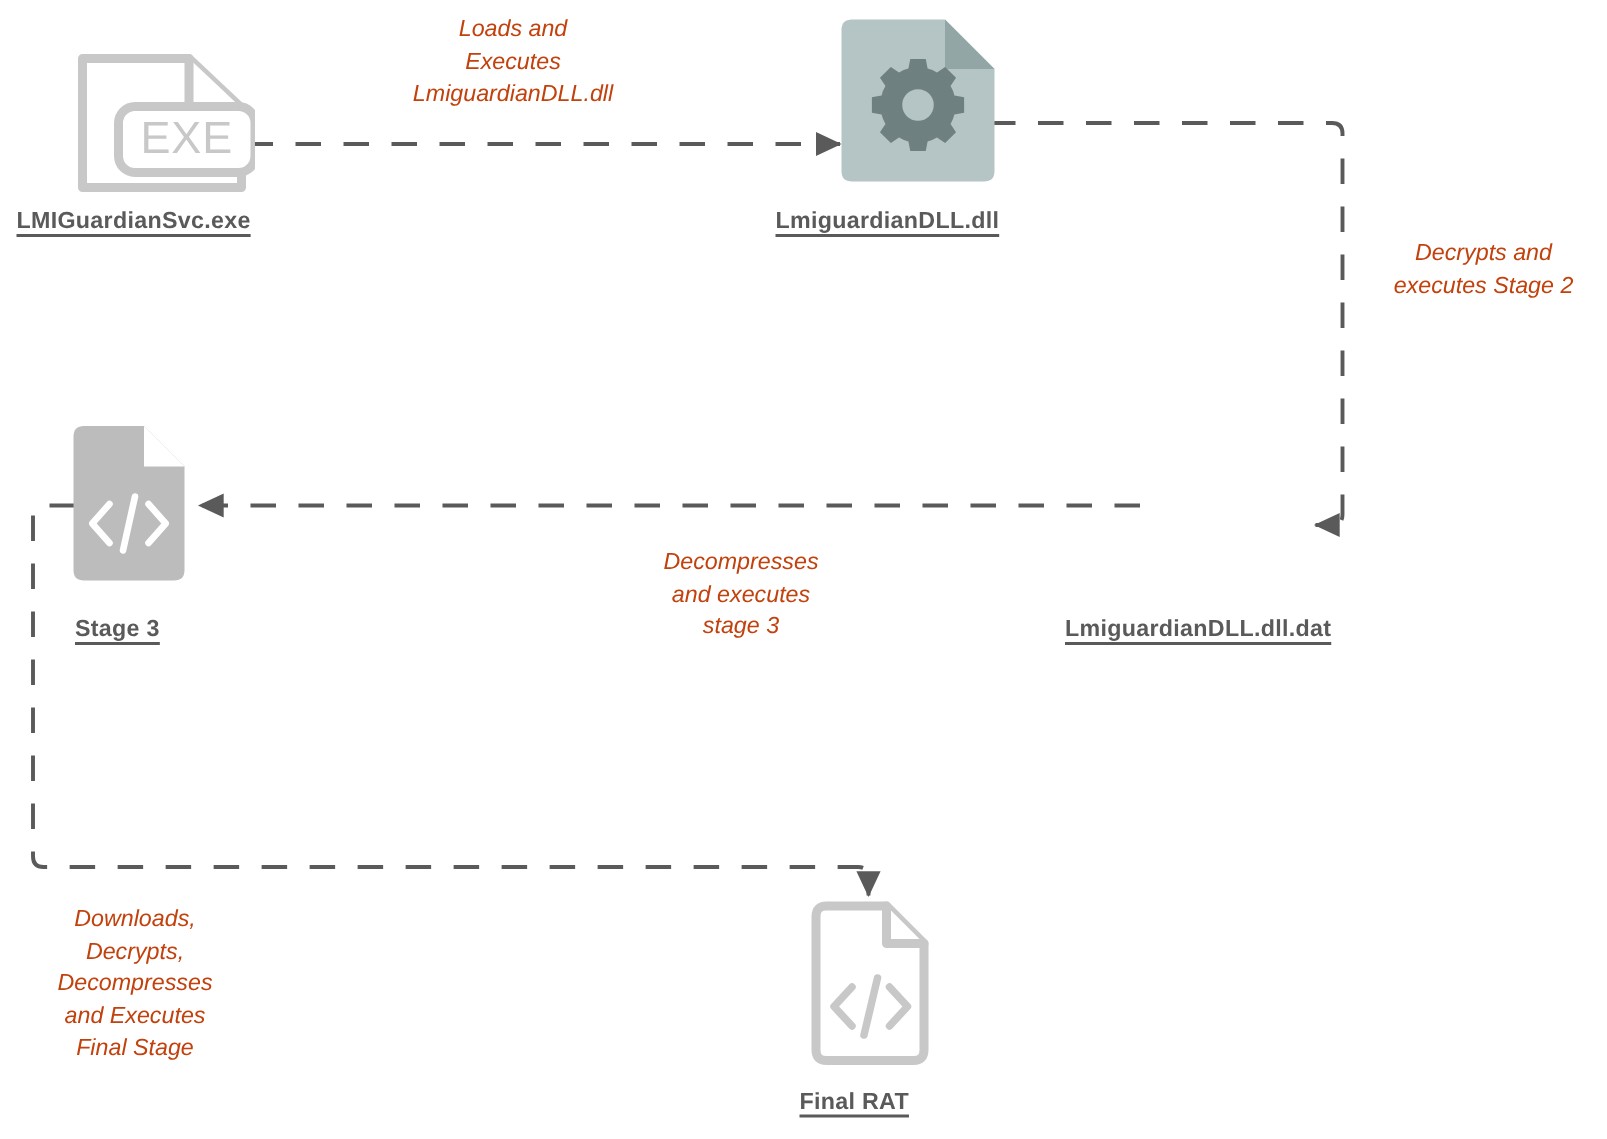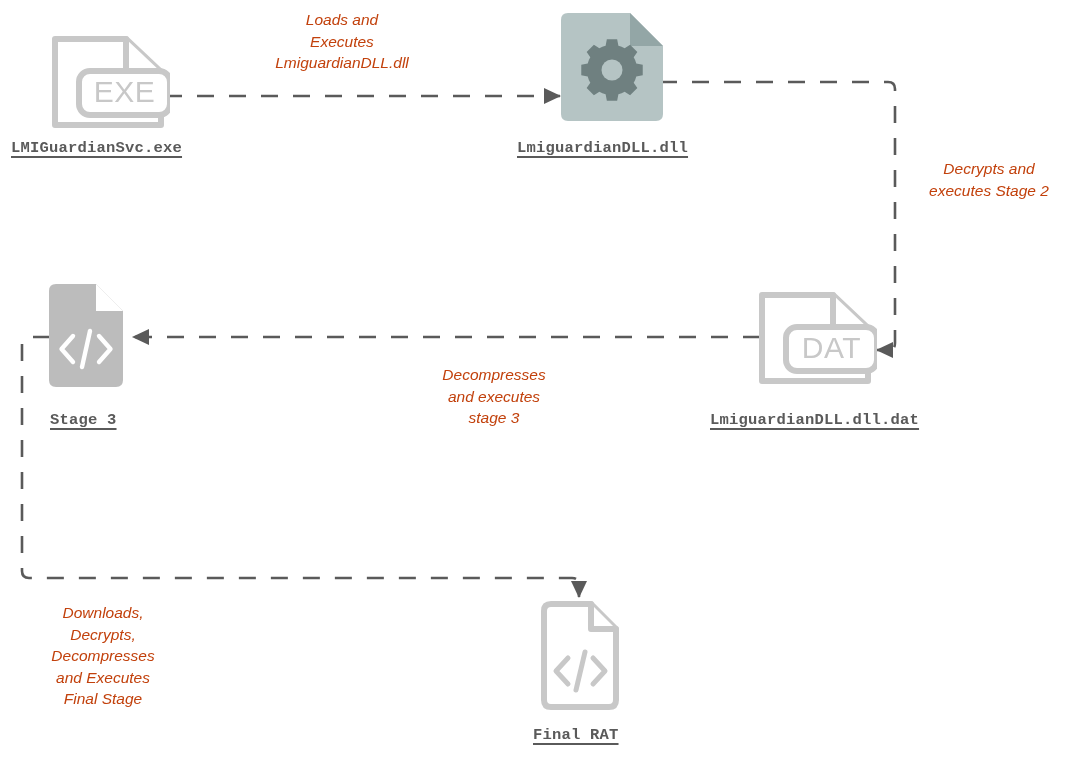--- a/index.html
+++ b/index.html
@@ -20,21 +20,21 @@
   svg.layer {
     position: absolute;
     left: 0;
     top: 0;
     width: 1071px;
     height: 759px;
     overflow: visible;
   }
   .node-label {
     position: absolute;
-    font-family: Liberation Mono, monospace;
+    font-family: Liberation Sans, sans-serif;
     font-weight: bold;
     font-size: 15.5px;
     letter-spacing: 0.2px;
     color: #5a5a5a;
     text-decoration: underline;
     text-underline-offset: 4px;
     text-decoration-thickness: 1.6px;
     white-space: nowrap;
     text-align: right;
   }
@@ -105,28 +105,20 @@
           L -39.4,0.3 L -31.1,-1.3
           A 25.5,25.5 0 0 1 -27.8,-9.3 L -32.5,-16.3
           L -23.2,-25.6 L -16.2,-20.9
           A 25.5,25.5 0 0 1 -8.2,-24.2 Z" transform="scale(0.78) translate(0,-6.9)"></path>
         <circle cx="0" cy="0" r="10.5" fill="#b5c4c4"></circle>
       </g>
     </svg>
   </div>
   <div class="node-label" style="left:517px; top:139px;">LmiguardianDLL.dll</div>
 
-  <div class="icon-wrap" style="left:755px; top:288px; width:122px; height:100px;">
-    <svg width="122" height="100" viewBox="0 0 122 100" xmlns="http://www.w3.org/2000/svg">
-      <path d="M7,7 L78,7 L113,40 L113,93 L7,93 Z" fill="none" stroke="#c8c8c8" stroke-width="6" stroke-linejoin="round" stroke-linecap="round"></path>
-      <path d="M78,7 L78,40 L113,40" fill="#ffffff" stroke="#c8c8c8" stroke-width="6" stroke-linejoin="round" stroke-linecap="round"></path>
-      <rect x="31" y="39" width="91" height="44" rx="11" ry="11" fill="#ffffff" stroke="#c8c8c8" stroke-width="6"></rect>
-      <text x="76.5" y="70" text-anchor="middle" font-family="Liberation Sans, sans-serif" font-size="30" font-weight="400" letter-spacing="0.5" fill="#c8c8c8">DAT</text>
-    </svg>
-  </div>
   <div class="node-label" style="left:710px; top:411px;">LmiguardianDLL.dll.dat</div>
 
   <div class="icon-wrap" style="left:48px; top:283px; width:76px; height:105px;">
     <svg width="76" height="105" viewBox="0 0 76 105" xmlns="http://www.w3.org/2000/svg">
       <path d="M8,1 L48,1 L75,28 L75,97 Q75,104 68,104 L8,104 Q1,104 1,97 L1,8 Q1,1 8,1 Z" fill="#bcbcbc"></path>
       <path d="M48,1 L48,28 L75,28 Z" fill="#ffffff"></path>
       <g stroke="#ffffff" stroke-width="4.4" fill="none" stroke-linecap="round" stroke-linejoin="round">
         <path d="M25,53 L13.5,66 L25,79"></path>
         <path d="M51,53 L62.5,66 L51,79"></path>
         <path d="M42,48 L34,84"></path>
@@ -152,19 +144,19 @@
 Executes
 LmiguardianDLL.dll</div>
 
   <div class="edge-label" style="left:908px; top:158px; width:162px;">Decrypts and
 executes Stage 2</div>
 
   <div class="edge-label" style="left:404px; top:364px; width:180px;">Decompresses
 and executes
 stage 3</div>
 
-  <div class="edge-label" style="left:17px; top:602px; width:172px;">Downloads,
+  <div class="edge-label" style="left:4px; top:602px; width:172px;">Downloads,
 Decrypts,
 Decompresses
 and Executes
 Final Stage</div>
 
 </div>
 
 </body></html>

